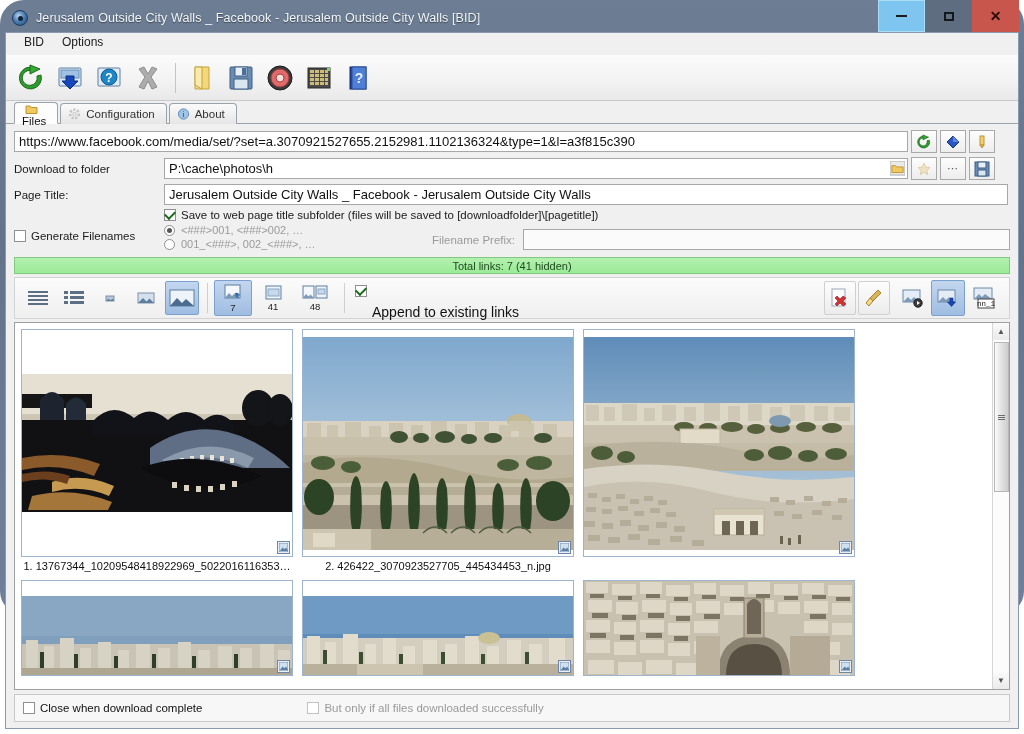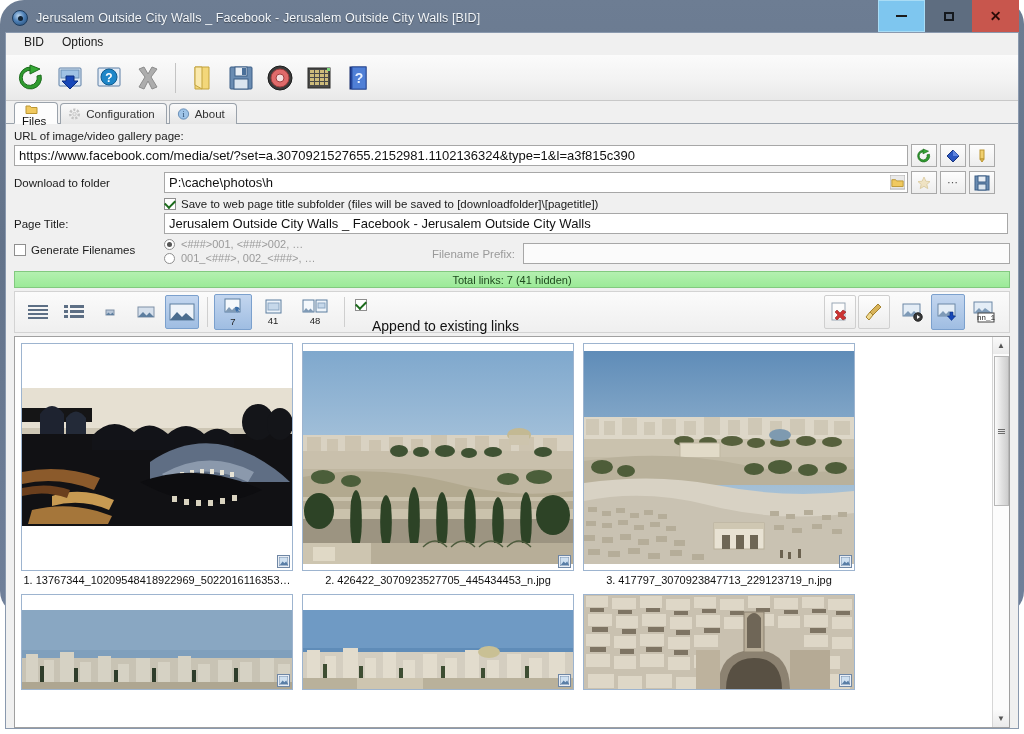--- a/index.html
+++ b/index.html
@@ -388,23 +388,20 @@
               <circle cx="7" cy="7" r="6" fill="#9fc4e8" stroke="#5d85b0"></circle>
               <text x="7" y="11" font-size="9" font-family="Liberation Serif" fill="#1c3c5e" text-anchor="middle">i</text>
             </svg>
         </span>
         <span>About</span>
       </div>
     </div>
 
     <div id="formarea">
 
-      <div class="frow" style="margin-bottom:2px;">
-        <div class="flabel">URL of image/video gallery page:</div>
-      </div>
 
       <div class="frow">
         <div class="tinput" style="width:894px;">https://www.facebook.com/media/set/?set=a.3070921527655.2152981.1102136324&amp;type=1&amp;l=a3f815c390</div>
         <div class="sq-btn">
           <svg width="16" height="16" viewBox="0 0 16 16">
             <path d="M8 2 A6 6 0 1 0 13.4 6.2 L11 6.8 A4 4 0 1 1 8 4 Z" fill="#2e9b2e" stroke="#1d6b1d" stroke-width=".7"></path>
             <path d="M7 1 L12.5 3.2 L7 5.8 Z" fill="#35ab35" stroke="#1d6b1d" stroke-width=".7"></path>
           </svg>
         </div>
         <div class="sq-btn">
@@ -442,31 +439,31 @@
         </div>
         <div class="sq-btn">
           <svg width="16" height="16" viewBox="0 0 16 16">
             <rect x="1" y="1" width="14" height="14" fill="#6a8cb2" stroke="#3d5f86"></rect>
             <rect x="4" y="1" width="8" height="6" fill="#e8eef5" stroke="#3d5f86"></rect>
             <rect x="4" y="9" width="8" height="6" fill="#dbe5ef" stroke="#3d5f86"></rect>
           </svg>
         </div>
       </div>
 
+      <div class="frow">
+        <div class="flabel" style="width:150px;">Page Title:</div>
+        <div class="tinput" style="width:844px;">Jerusalem Outside City Walls _ Facebook - Jerusalem Outside City Walls</div>
+      </div>
+
       <div class="frow" style="margin-bottom:3px;">
         <div style="width:150px;"></div>
         <div style="display:flex;align-items:center;">
           <span class="cb checked"></span>
           <span class="flabel">Save to web page title subfolder (files will be saved to [downloadfolder]\[pagetitle])</span>
         </div>
-      </div>
-
-      <div class="frow">
-        <div class="flabel" style="width:150px;">Page Title:</div>
-        <div class="tinput" style="width:844px;">Jerusalem Outside City Walls _ Facebook - Jerusalem Outside City Walls</div>
       </div>
 
       <div class="frow" style="align-items:flex-start;">
         <div style="width:150px;display:flex;align-items:center;padding-top:6px;">
           <span class="cb"></span>
           <span class="flabel">Generate Filenames</span>
         </div>
         <div style="width:210px;color:#9a9a9a;">
           <div style="display:flex;align-items:center;margin-bottom:2px;">
             <span class="rb sel"></span>
@@ -830,21 +827,20 @@
                 <rect x="214" y="198" width="3" height="9"></rect>
               </g>
             </svg>
             <span class="badge">
               <svg width="9" height="9" viewBox="0 0 10 10">
                   <rect x="0" y="0" width="10" height="10" fill="#cfe0f0" stroke="#6f87a5"></rect>
                   <path d="M1 9 l3 -4 l2 2 l2 -2 l2 4 z" fill="#5a7ea6"></path>
                 </svg>
             </span>
           </div>
-          <div class="cap">3. 417797_3070923847713_229123719_n.jpg</div>
         </div>
 
         <div class="cell">
           <div class="thumb short">
             <svg class="pic" width="270" height="96" viewBox="0 0 270 96" preserveAspectRatio="none">
               <rect width="270" height="96" fill="#fff"></rect>
               <rect y="16" width="270" height="80" fill="#7f9fbc"></rect>
               <rect y="16" width="270" height="40" fill="#89a7c2"></rect>
               <rect y="64" width="270" height="32" fill="#c8c3b4"></rect>
               <g fill="#d6d2c4">
@@ -1020,15 +1016,25 @@
                 <i></i>
                 <i></i>
                 <i></i>
               </span>
           </div>
         </div>
         <div class="sb-arrow">▼</div>
       </div>
     </div>
 
+    <div id="bottombar">
+      <div class="bb-item">
+        <span class="cb"></span>
+        <span>Close when download complete</span>
+      </div>
+      <div class="bb-item dim">
+        <span class="cb"></span>
+        <span>But only if all files downloaded successfully</span>
+      </div>
+    </div>
 
   </div>
 </div>
 
 </body></html>

